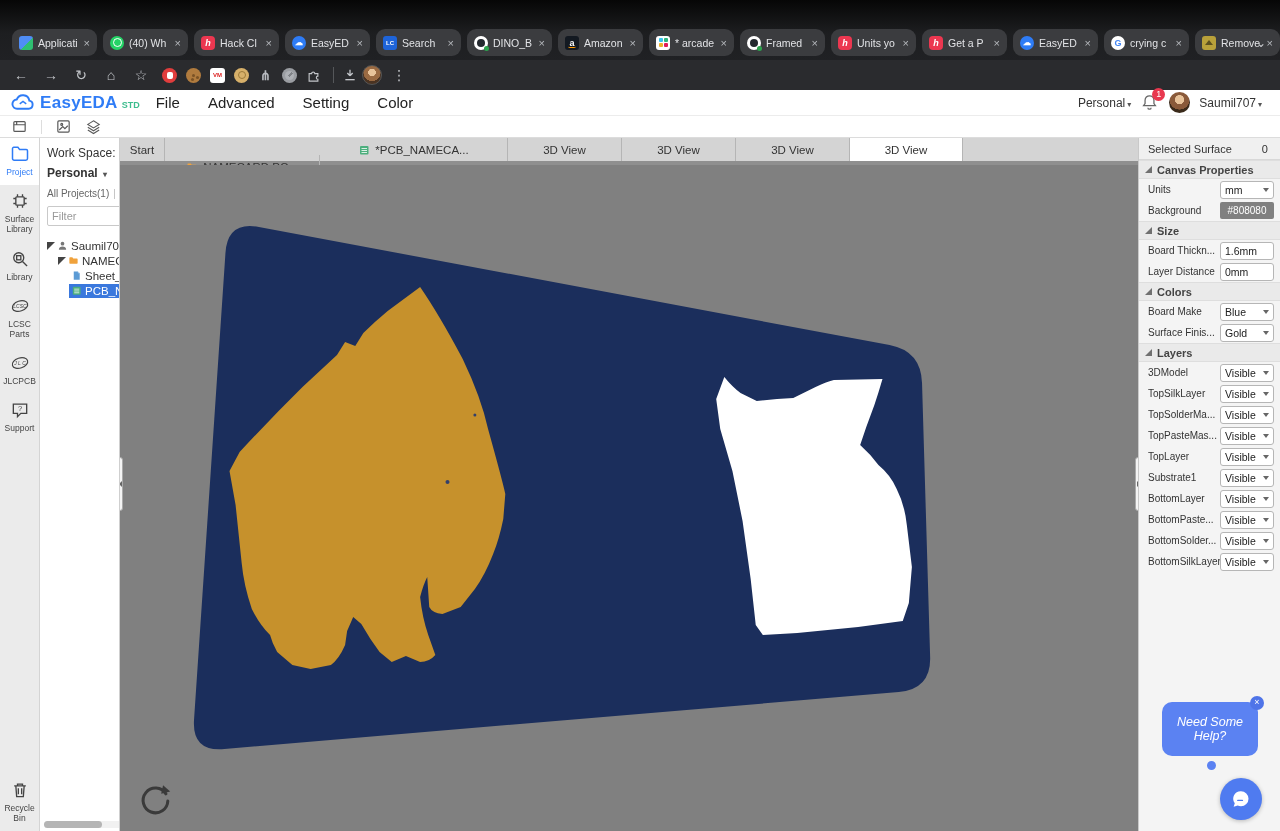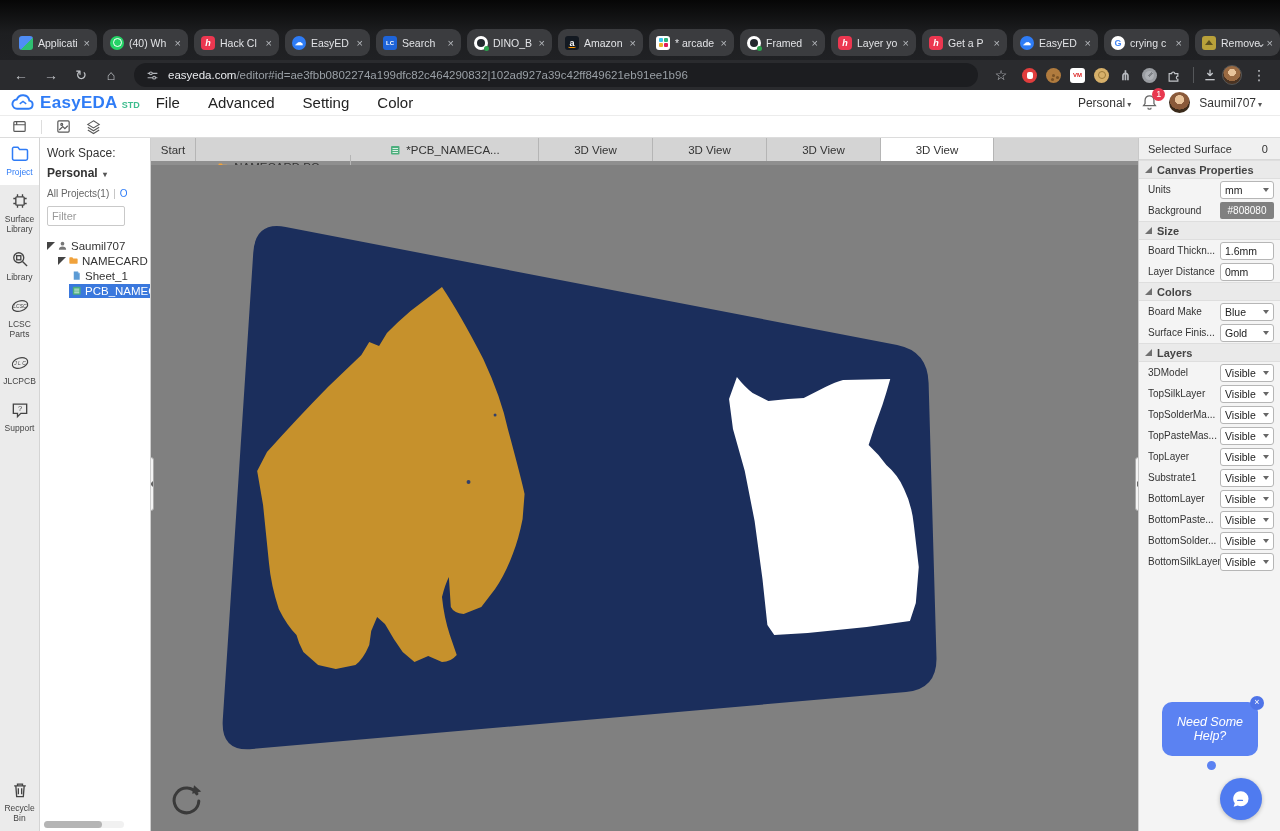--- a/index.html
+++ b/index.html
@@ -89,21 +89,21 @@
   .main { position:absolute; left:0; top:138px; width:1280px; height:693px; display:flex; }
 
   .rail { width:40px; background:#ebebeb; border-right:1px solid #d4d4d4;
     display:flex; flex-direction:column; align-items:flex-start; }
   .rail-item { width:100%; padding:6px 0 8px; display:flex; flex-direction:column; align-items:center;
     gap:3px; font-size:8.5px; color:#444; text-align:center; line-height:1.2; cursor:default; }
   .rail-item.active { background:#fff; color:#2f7cf6; }
   .rail-item svg { width:20px; height:20px; }
   .rail-sp { flex:1; }
 
-  .ppanel { width:111px; background:#fff; border-right:1px solid #cfcfcf; position:relative;
+  .ppanel { width:80px; background:#fff; border-right:1px solid #cfcfcf; position:relative;
     font-size:11px; color:#333; padding:8px 0 15px 7px; overflow:hidden; }
   .ws1 { font-size:12px; margin-bottom:6px; }
   .ws2 { font-size:12px; font-weight:bold; margin-bottom:8px; }
   .proj-line { font-size:10px; color:#666; margin-bottom:7px; white-space:nowrap; }
   .proj-line .bar { color:#bbb; margin:0 4px; }
   .proj-line .lnk { color:#2f7cf6; }
   .filter-in { width:78px; height:20px; border:1px solid #c9c9c9; border-radius:2px;
     font-size:11px; padding:0 4px; color:#333; font-family:inherit; margin-bottom:12px; }
   .filter-in::placeholder { color:#999; }
   .tree-row { height:15px; display:flex; align-items:center; white-space:nowrap; cursor:default; }
@@ -204,21 +204,21 @@
           <span class="lbl">* arcade</span>
           <span class="cl">×</span>
         </div>
         <div class="tab-pill">
           <span class="fav fav-github"></span>
           <span class="lbl">Framed</span>
           <span class="cl">×</span>
         </div>
         <div class="tab-pill">
           <span class="fav fav-hackclub">h</span>
-          <span class="lbl">Layer yo</span>
+          <span class="lbl">Units yo</span>
           <span class="cl">×</span>
         </div>
         <div class="tab-pill">
           <span class="fav fav-hackclub">h</span>
           <span class="lbl">Get a P</span>
           <span class="cl">×</span>
         </div>
         <div class="tab-pill">
           <span class="fav fav-easyeda">☁</span>
           <span class="lbl">EasyED</span>
@@ -236,30 +236,20 @@
         </div>
       </div>
     <div class="ov-chev">⌄</div>
   </div>
 
   <div class="navbar">
     <div class="nav-ic">←</div>
     <div class="nav-ic">→</div>
     <div class="nav-ic">↻</div>
     <div class="nav-ic">⌂</div>
-    <div class="omnibox">
-      <svg width="13" height="13" viewBox="0 0 24 24">
-        <g stroke="#b4b7bc" stroke-width="2" fill="none">
-          <path d="M3 8h18M3 16h18"></path>
-            <circle cx="9" cy="8" r="2.6" fill="#2a2b2e"></circle>
-            <circle cx="15" cy="16" r="2.6" fill="#2a2b2e"></circle>
-        </g>
-      </svg>
-      <div class="url"><b>easyeda.com</b><span>/editor#id=ae3fbb0802274a199dfc82c464290832|102ad927a39c42ff849621eb91ee1b96</span></div>
-    </div>
     <div class="nav-ic">☆</div>
     <div class="ext-row">
       <div class="ext ext-hand"></div>
       <div class="ext ext-cookie"></div>
       <div class="ext ext-vm">VM</div>
       <div class="ext ext-gold"></div>
       <div class="ext ext-claw">⋔</div>
       <div class="ext ext-globe"></div>
       <svg width="15" height="15" viewBox="0 0 24 24">
         <path d="M5 9h4a2.5 2.5 0 1 1 5 0h5v4a2.5 2.5 0 1 0 0 5v3H5z" fill="none" stroke="#c2c5c9" stroke-width="1.8"></path>

